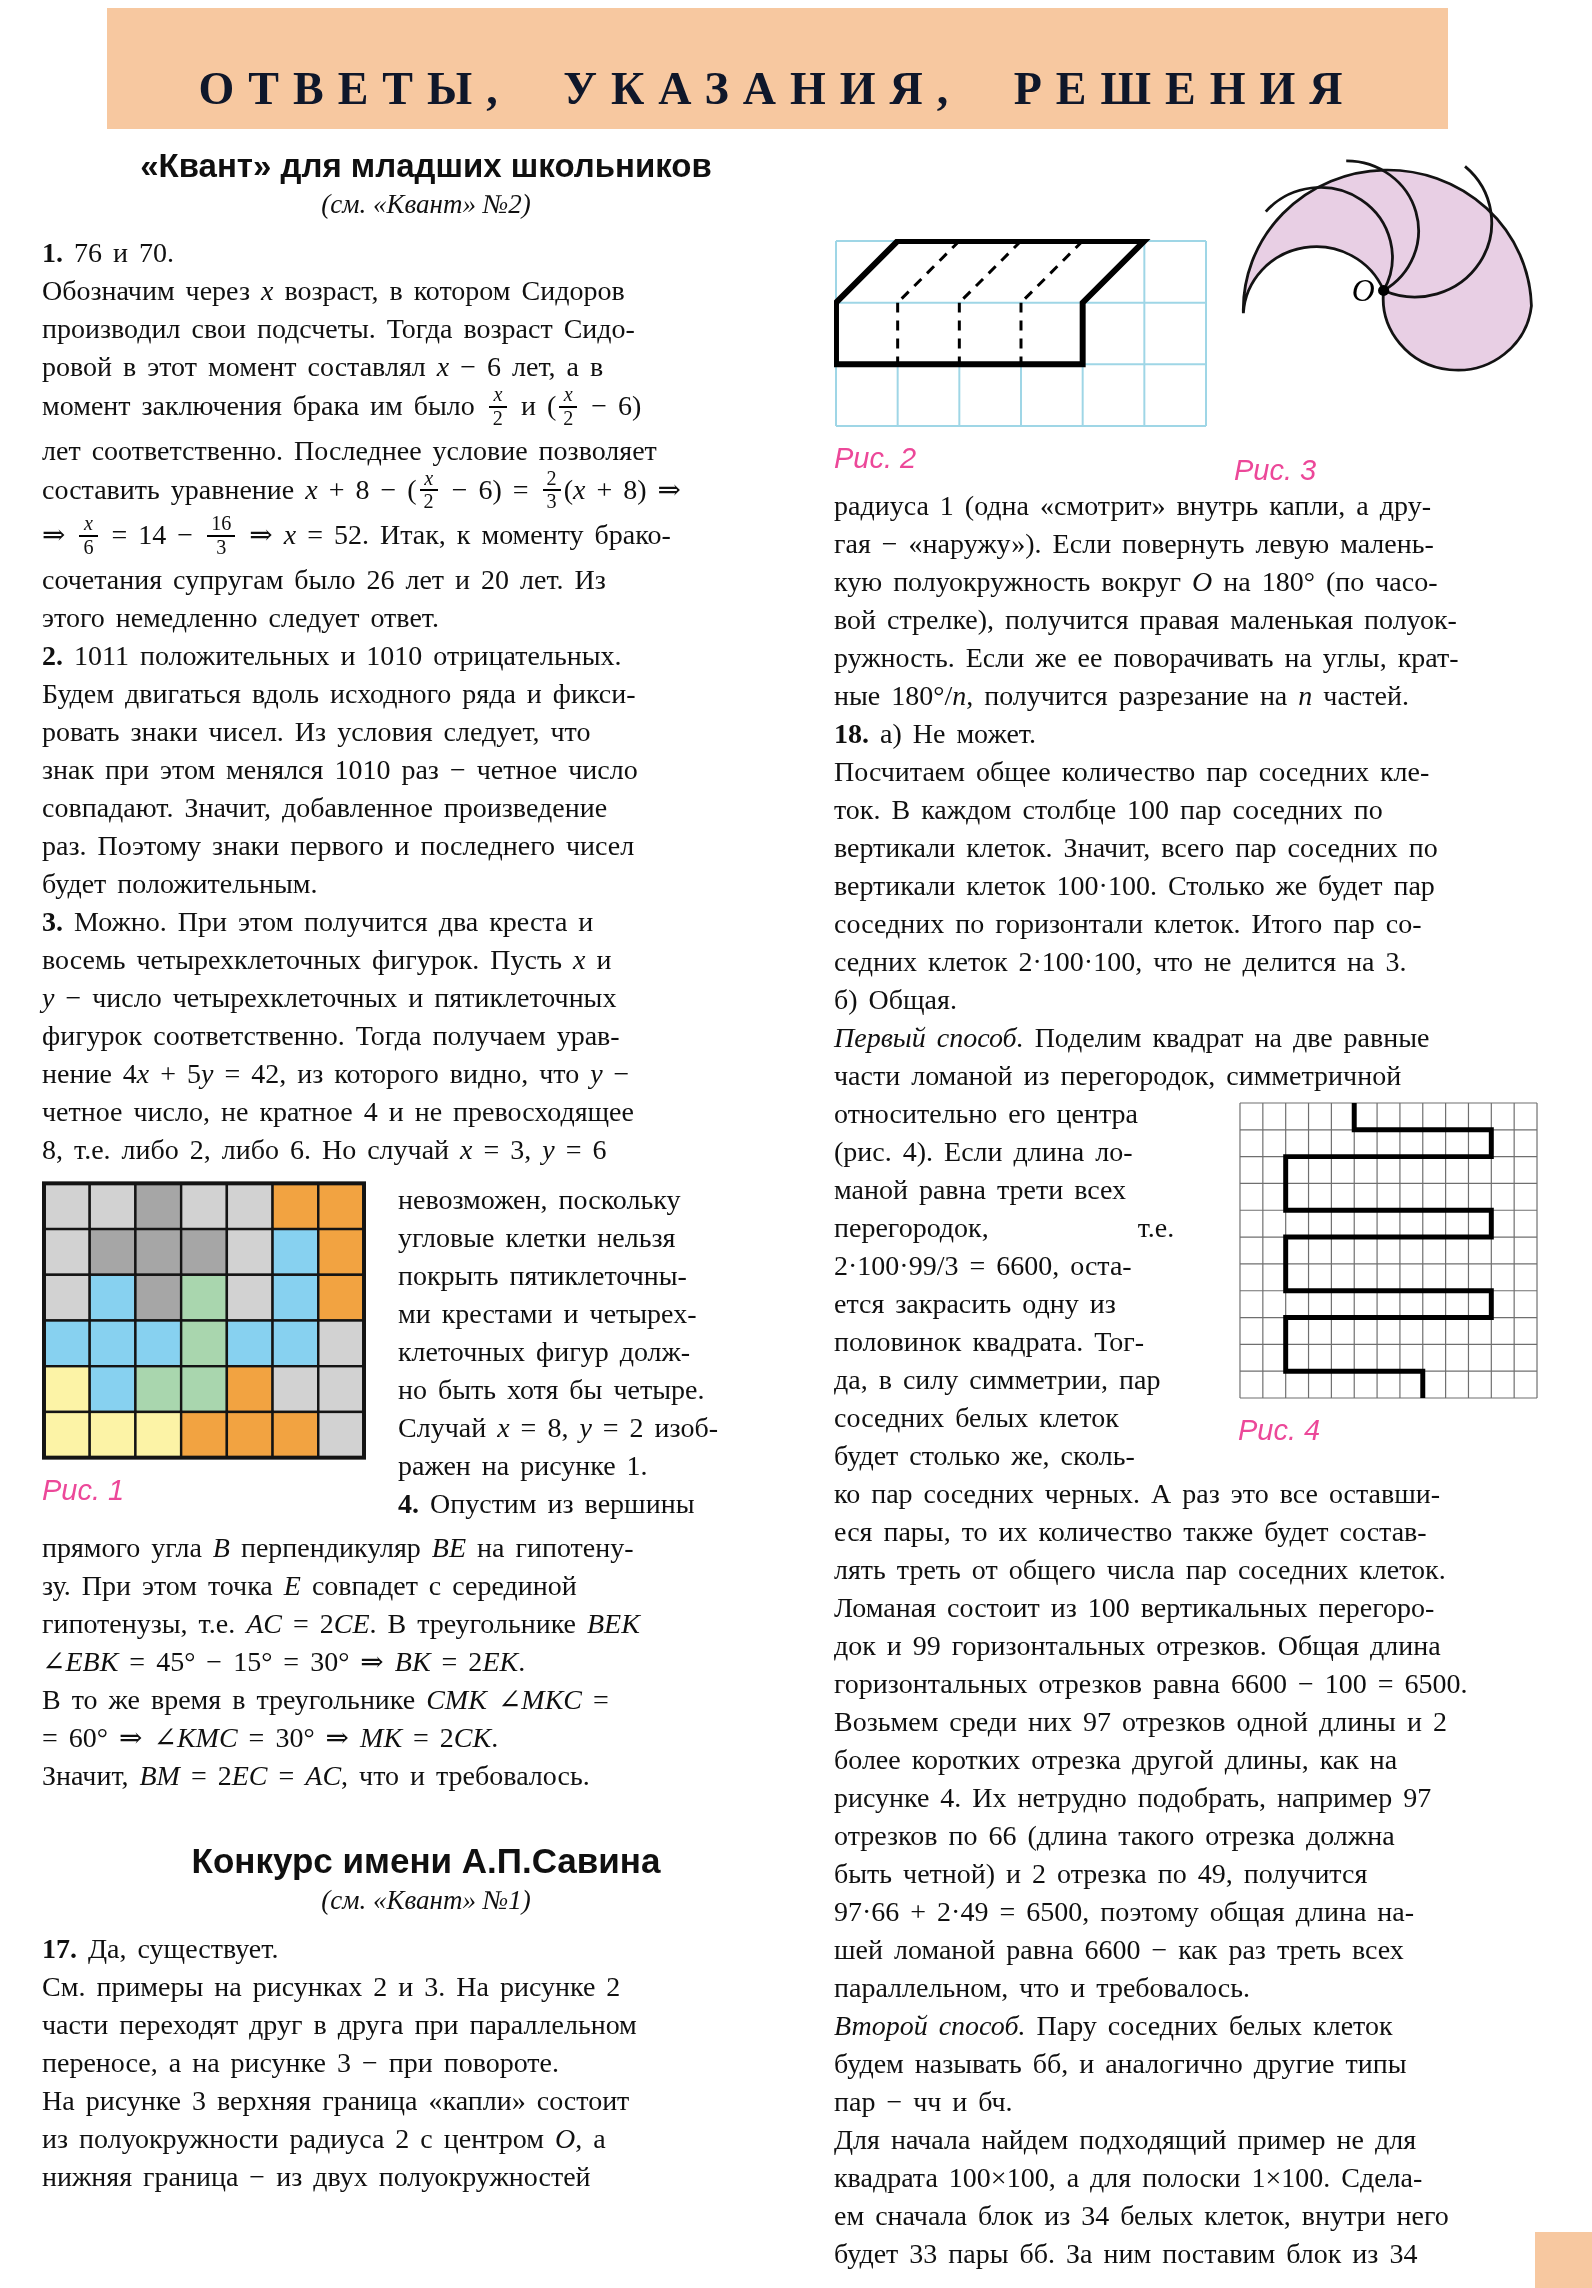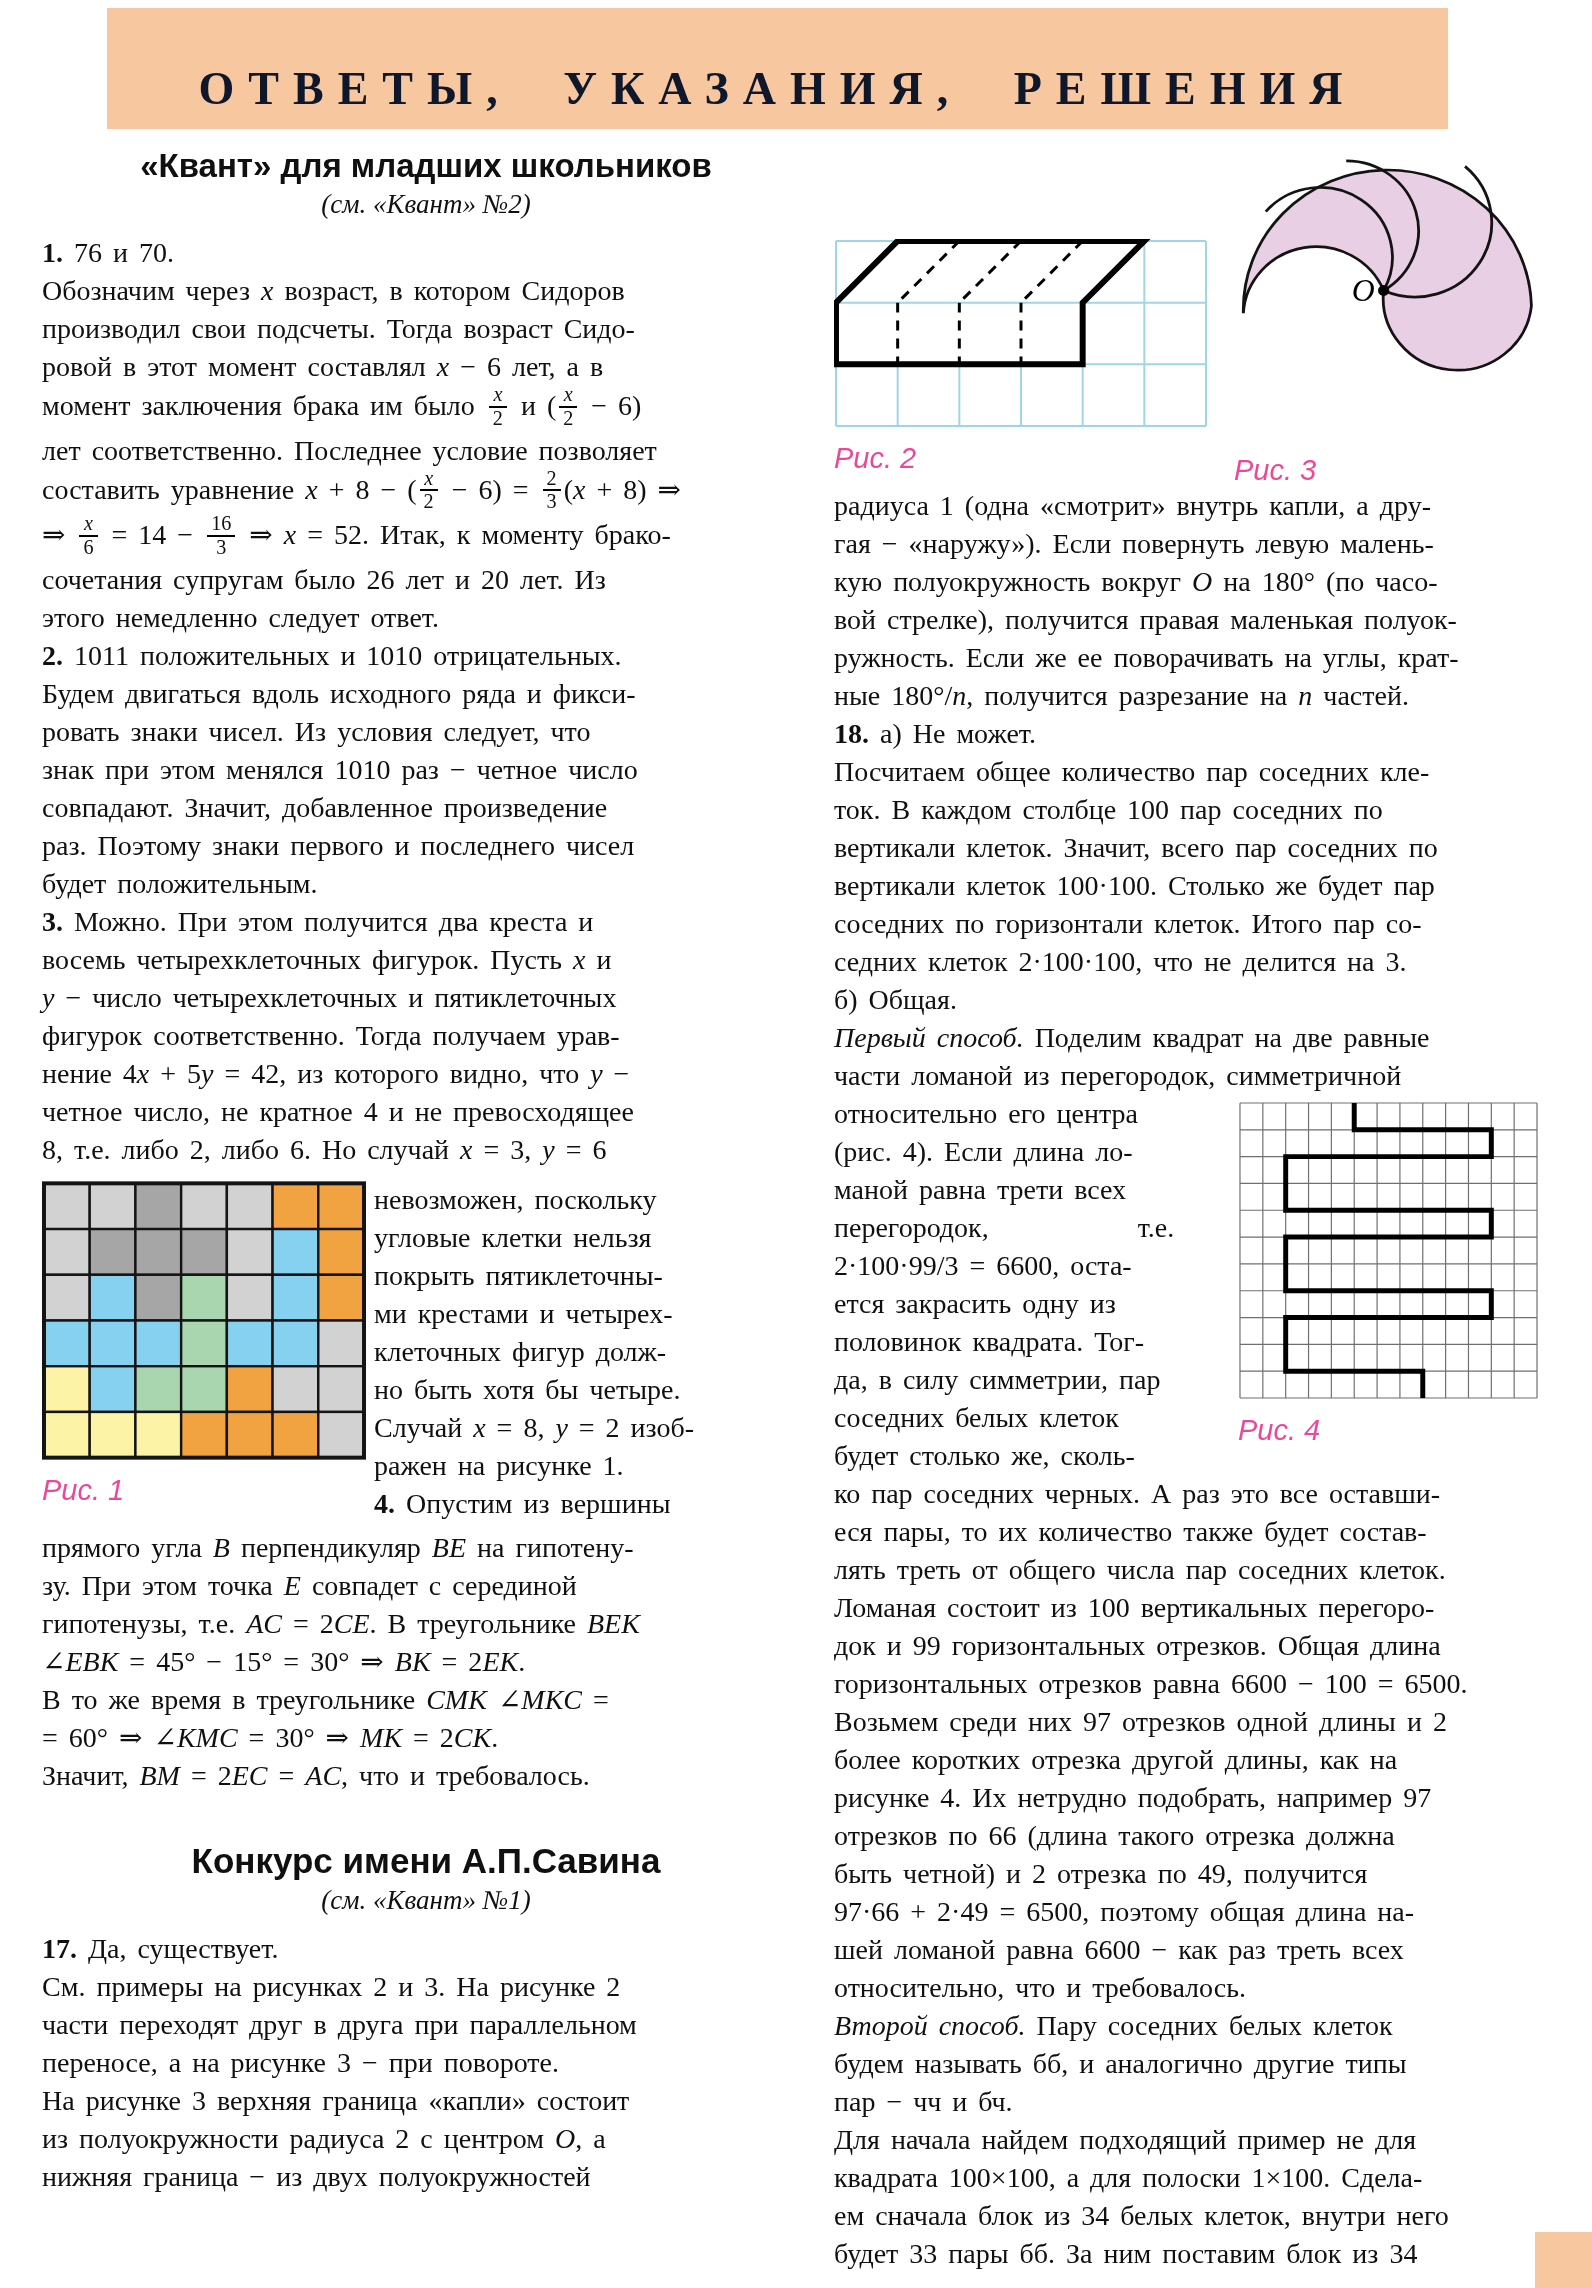--- a/index.html
+++ b/index.html
@@ -18,21 +18,21 @@
   .plines{font-size:28px;line-height:38px;word-spacing:4px;}
   .pl{white-space:nowrap;}
   .fr{display:inline-flex;flex-direction:column;vertical-align:middle;text-align:center;
       font-size:0.72em;line-height:1.08;margin:0 3px;position:relative;top:-2px;}
   .fr>span:first-child{border-bottom:2px solid #000;padding:0 4px;}
   .fr>span:last-child{padding:0 4px;}
   .gap{display:inline-block;width:149px;}
   b{font-weight:bold;}
   .figrow{display:flex;align-items:flex-start;}
   .leftc .figrow{margin:12px 0 6px;}
-  .side{width:418px;padding-left:8px;box-sizing:border-box;}
+  .side{width:418px;padding-left:32px;box-sizing:border-box;}
   .side2{width:404px;padding-right:40px;box-sizing:border-box;}
   .cap{font-family:"Liberation Sans","DejaVu Sans",sans-serif;font-style:italic;font-size:29px;
        color:#ec4899;margin-top:10px;}
   .fig2wrap{margin-top:98px;margin-right:26px;}
   .fig4wrap{margin-top:6px;}
 </style>
 </head>
 <body>
 
 <div class="band">
@@ -283,21 +283,21 @@
       <div class="pl">Ломаная состоит из 100 вертикальных перегоро-</div>
       <div class="pl">док и 99 горизонтальных отрезков. Общая длина</div>
       <div class="pl">горизонтальных отрезков равна 6600 − 100 = 6500.</div>
       <div class="pl">Возьмем среди них 97 отрезков одной длины и 2</div>
       <div class="pl">более коротких отрезка другой длины, как на</div>
       <div class="pl">рисунке 4. Их нетрудно подобрать, например 97</div>
       <div class="pl">отрезков по 66 (длина такого отрезка должна</div>
       <div class="pl">быть четной) и 2 отрезка по 49, получится</div>
       <div class="pl">97·66 + 2·49 = 6500, поэтому общая длина на-</div>
       <div class="pl">шей ломаной равна 6600 − как раз треть всех</div>
-      <div class="pl">относительно, что и требовалось.</div>
+      <div class="pl">параллельном, что и требовалось.</div>
       <div class="pl"><em>Второй способ.</em> Пару соседних белых клеток</div>
       <div class="pl">будем называть бб, и аналогично другие типы</div>
       <div class="pl">пар − чч и бч.</div>
       <div class="pl">Для начала найдем подходящий пример не для</div>
       <div class="pl">квадрата 100×100, а для полоски 1×100. Сдела-</div>
       <div class="pl">ем сначала блок из 34 белых клеток, внутри него</div>
       <div class="pl">будет 33 пары бб. За ним поставим блок из 34</div>
     </div>
 </div>
 

